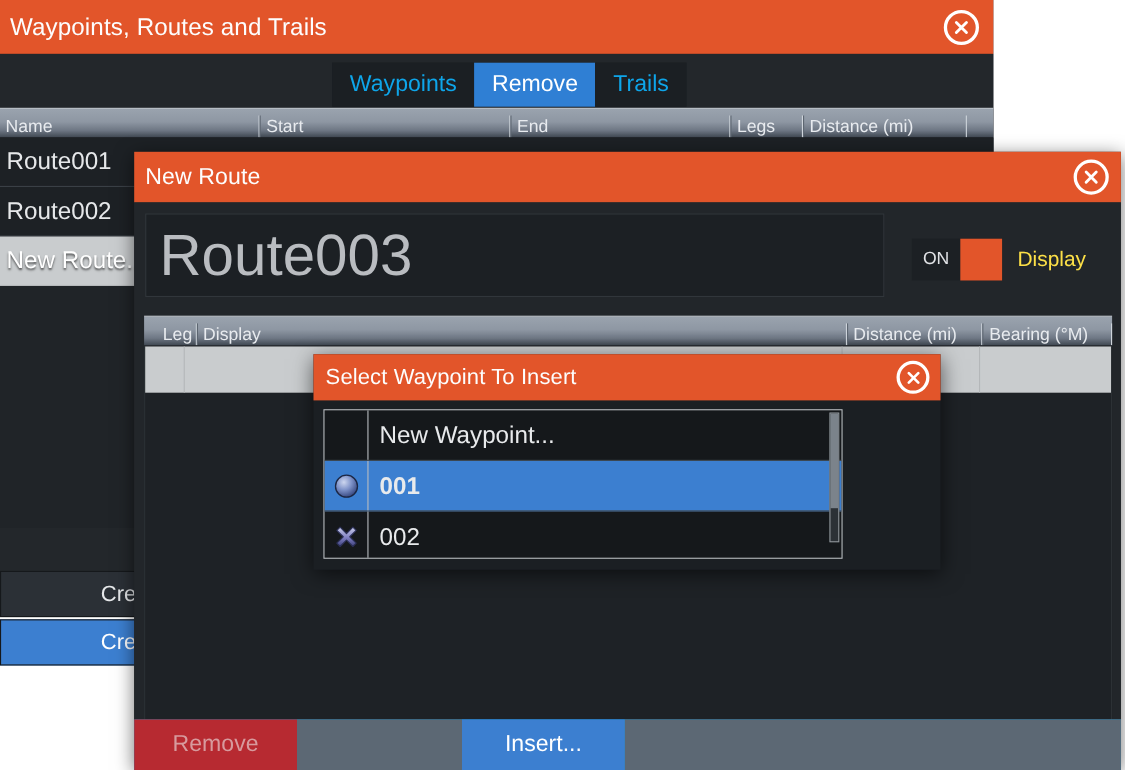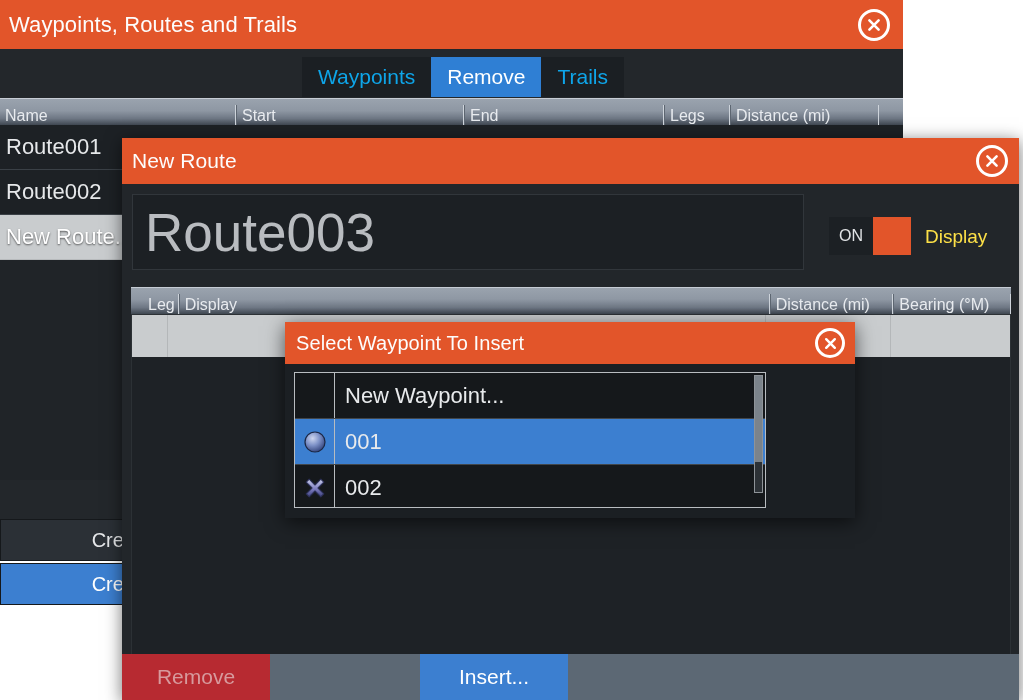--- a/index.html
+++ b/index.html
@@ -194,21 +194,21 @@
     border: 1px solid #b8bcc0;
     box-sizing: border-box;
     overflow: hidden;
   }
   .wprow {
     display: flex; align-items: stretch; height: 45px;
     border-bottom: 1px solid #41464b;
     cursor: pointer;
   }
   .wprow:last-child { border-bottom: none; }
-  .wprow.sel { background: #3c7fd0; }
+  .wprow.sel { background: #3c7fd0; font-weight: bold; }
   .wpicon {
     width: 40px;
     display: flex; align-items: center; justify-content: center;
     border-right: 1px solid #b8bcc0;
     box-sizing: border-box;
   }
   .wplabel {
     display: flex; align-items: center;
     padding-left: 10px;
     color: #e8eaec; font-size: 22px;

